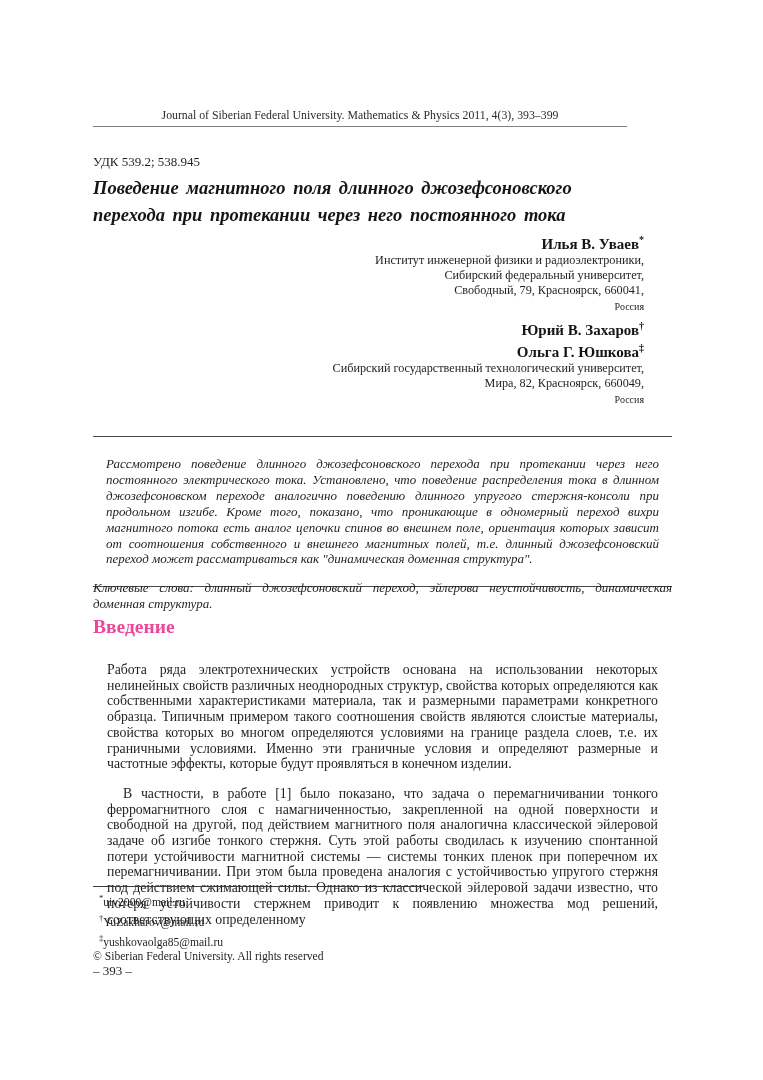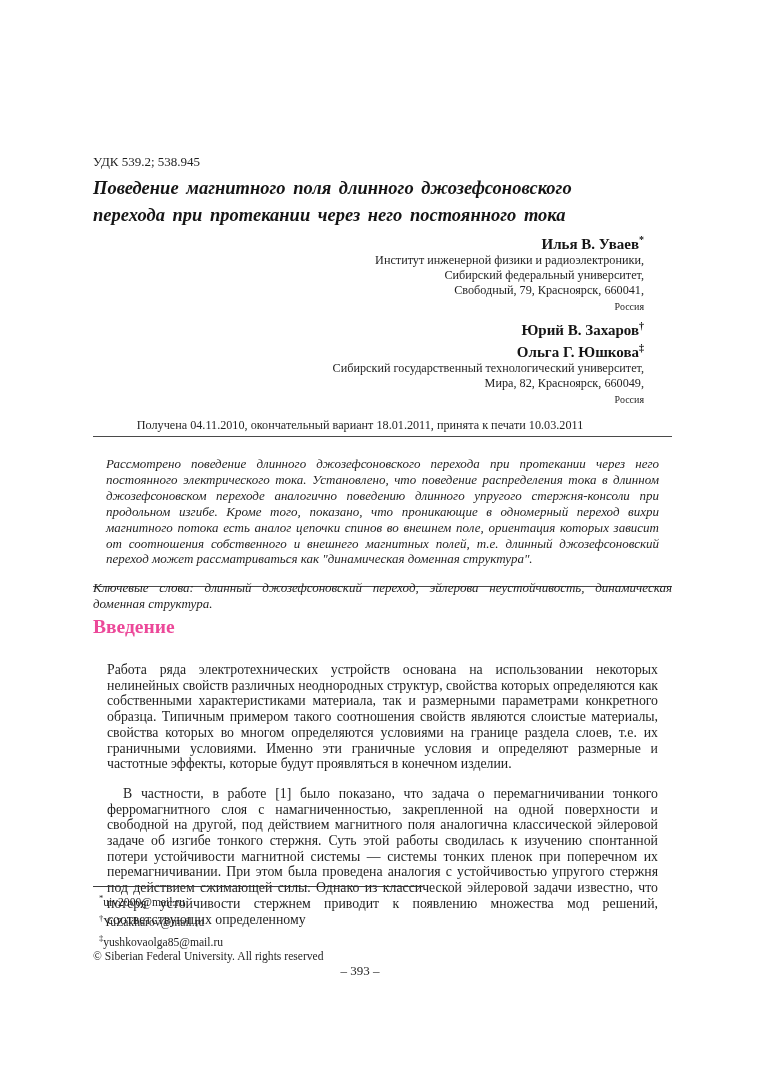--- a/index.html
+++ b/index.html
@@ -32,27 +32,30 @@
   .keywords{margin:8px 0 0 0;font-style:italic;font-size:13px;line-height:15.9px;text-align:justify;}
   .section-heading{position:absolute;left:93px;top:615px;margin:0;font-size:19.5px;line-height:24px;font-weight:bold;color:#ec4899;}
   .body-text{position:absolute;left:93px;top:648px;width:579px;}
   .body-par{margin:14px;font-size:13.8px;line-height:15.7px;text-align:justify;}
   .par-indent{text-indent:16px;}
   .footnote-area{position:absolute;left:93px;top:886px;width:579px;}
   .footnote-rule{width:330px;height:1.3px;background:#3c3c3c;margin-bottom:4px;}
   .footnote{font-size:11.6px;line-height:14.8px;padding-left:6px;}
   .footnote sup{font-size:8.5px;}
   .copyright{font-size:11.6px;line-height:14.8px;}
-  .page-number{position:absolute;left:93px;top:963px;width:534px;text-align:center;font-size:13px;}
+  .page-number{position:absolute;left:93px;top:963px;width:534px;font-size:13px;}
 </style>
 </head>
 <body>
 
 <div class="page">
 
+  <div class="running-head">
+    <span>Journal of Siberian Federal University. Mathematics &amp; Physics 2011, 4(3), 393–399</span>
+  </div>
 
   <div class="udc">УДК 539.2; 538.945</div>
 
   <h1 class="title">
     <span class="title-line">Поведение магнитного поля длинного джозефсоновского</span>
     <span class="title-line">перехода при протекании через него постоянного тока</span>
   </h1>
 
   <div class="authors">
     <div class="author-name">
@@ -67,21 +70,20 @@
       <span>Юрий В. Захаров</span><sup>†</sup>
     </div>
     <div class="author-name">
       <span>Ольга Г. Юшкова</span><sup>‡</sup>
     </div>
     <div class="affil">Сибирский государственный технологический университет,</div>
     <div class="affil">Мира, 82, Красноярск, 660049,</div>
     <div class="country">Россия</div>
   </div>
 
-  <div class="received">Получена 04.11.2010, окончательный вариант 18.01.2011, принята к печати 10.03.2011</div>
 
   <div class="abstract-box">
     <p class="abstract">Рассмотрено поведение длинного джозефсоновского перехода при протекании через него постоянного электрического тока. Установлено, что поведение распределения тока в длинном джозефсоновском переходе аналогично поведению длинного упругого стержня-консоли при продольном изгибе. Кроме того, показано, что проникающие в одномерный переход вихри магнитного потока есть аналог цепочки спинов во внешнем поле, ориентация которых зависит от соотношения собственного и внешнего магнитных полей, т.е. длинный джозефсоновский переход может рассматриваться как "динамическая доменная структура".</p>
     <p class="keywords">Ключевые слова: длинный джозефсоновский переход, эйлерова неустойчивость, динамическая доменная структура.</p>
   </div>
 
   <h2 class="section-heading">Введение</h2>
 
   <div class="body-text">
     <p class="body-par">Работа ряда электротехнических устройств основана на использовании некоторых нелинейных свойств различных неоднородных структур, свойства которых определяются как собственными характеристиками материала, так и размерными параметрами конкретного образца. Типичным примером такого соотношения свойств являются слоистые материалы, свойства которых во многом определяются условиями на границе раздела слоев, т.е. их граничными условиями. Именно эти граничные условия и определяют размерные и частотные эффекты, которые будут проявляться в конечном изделии.</p>

